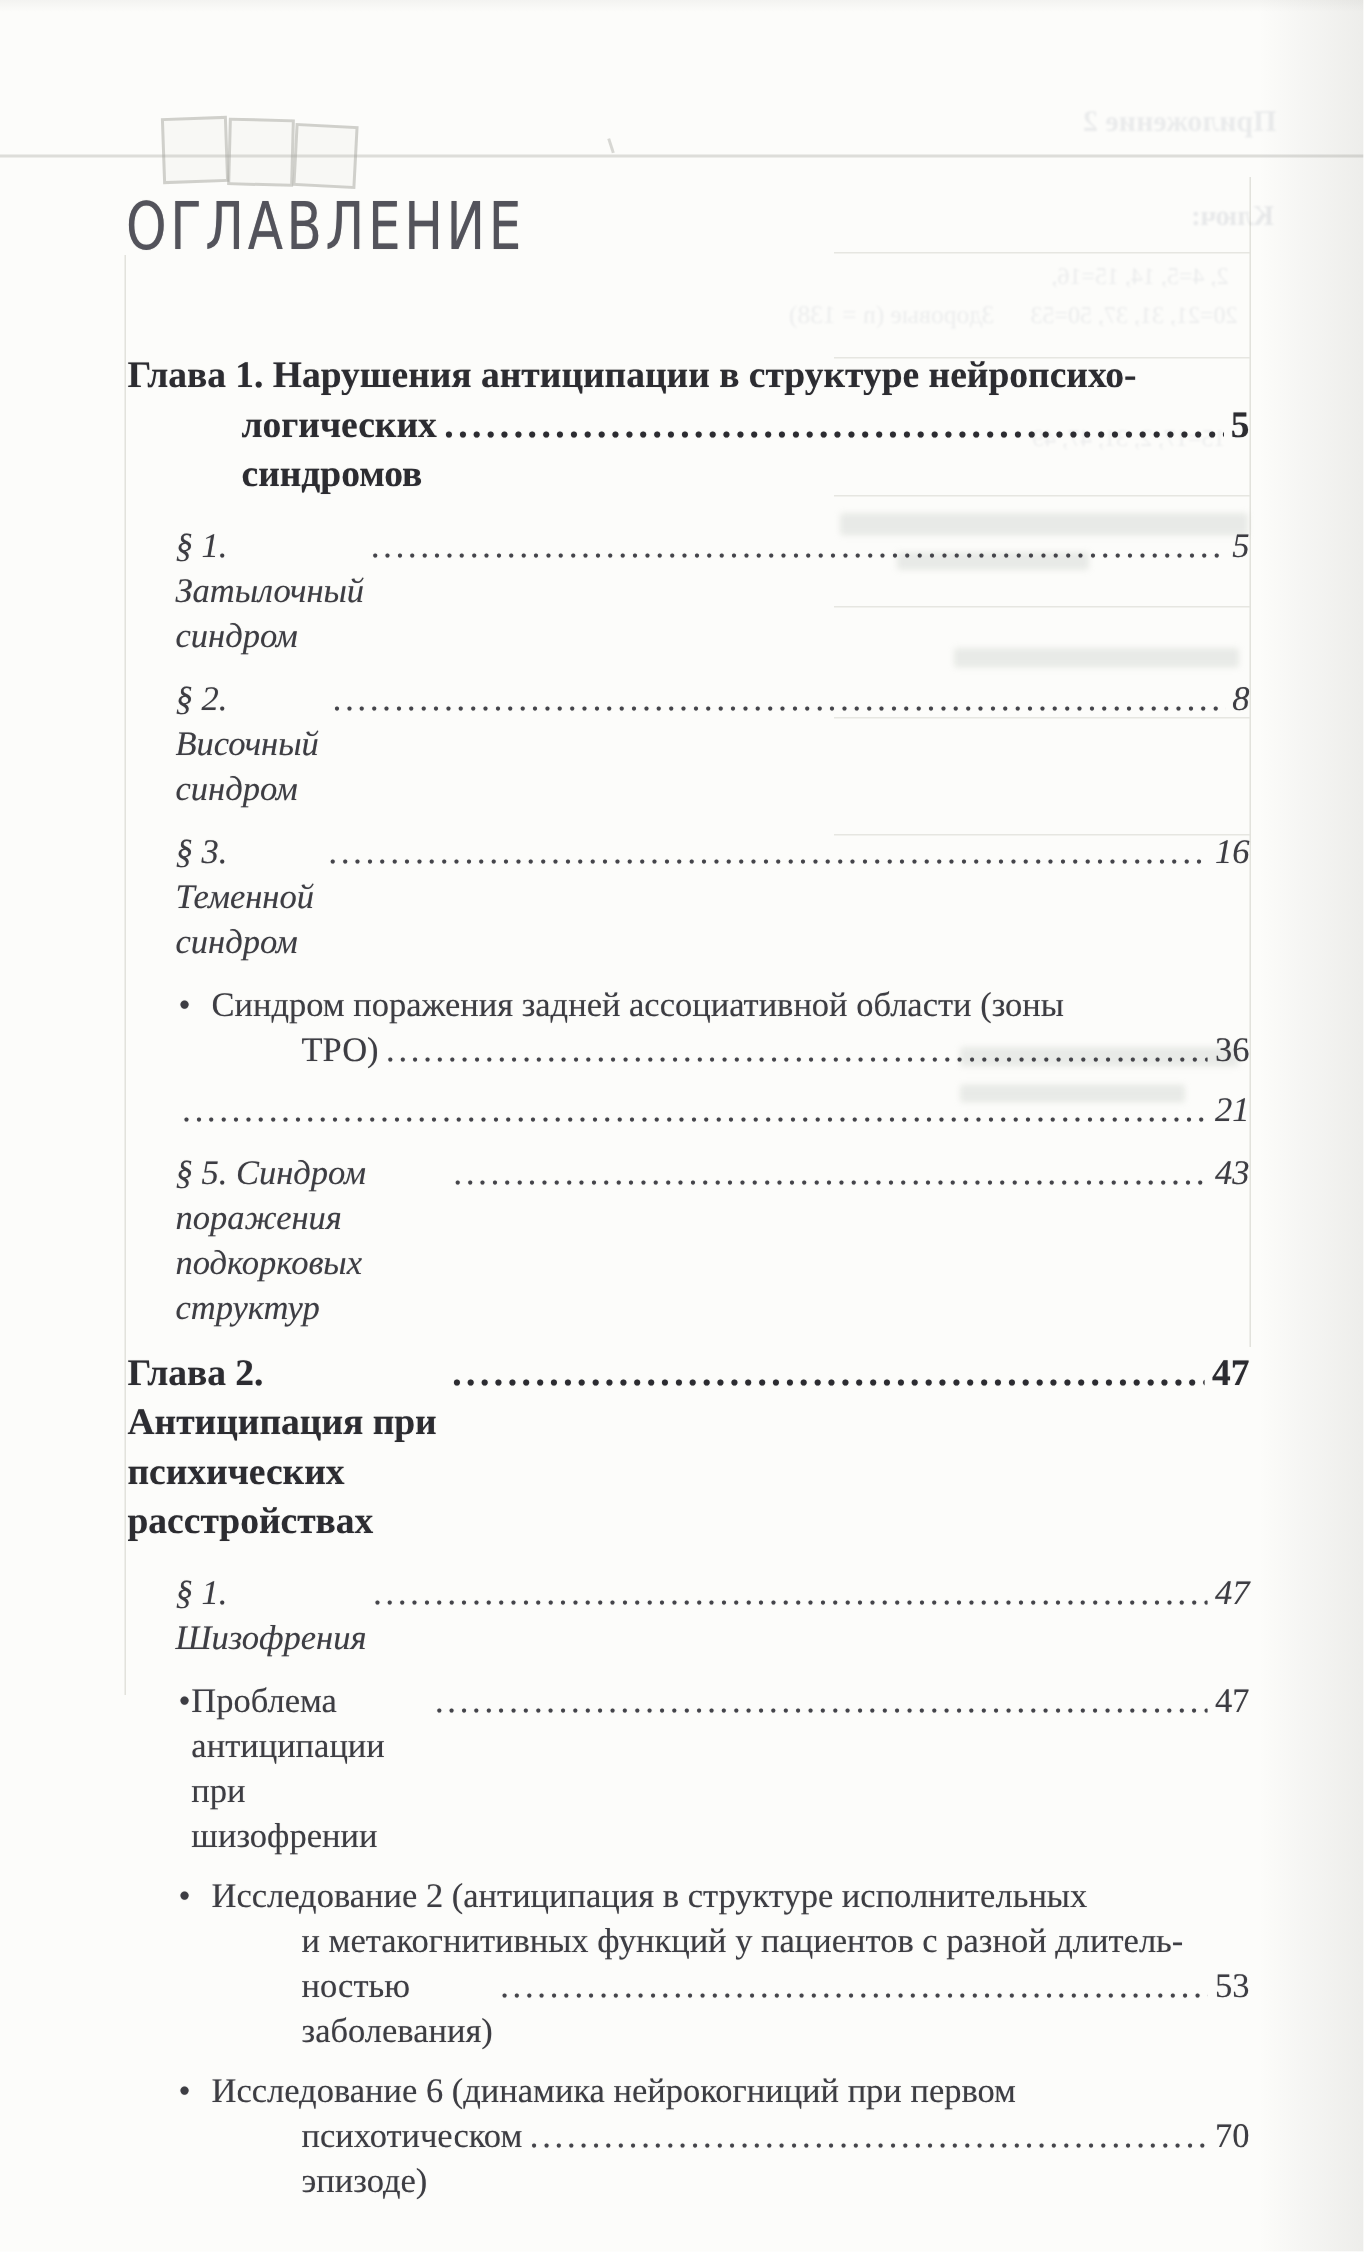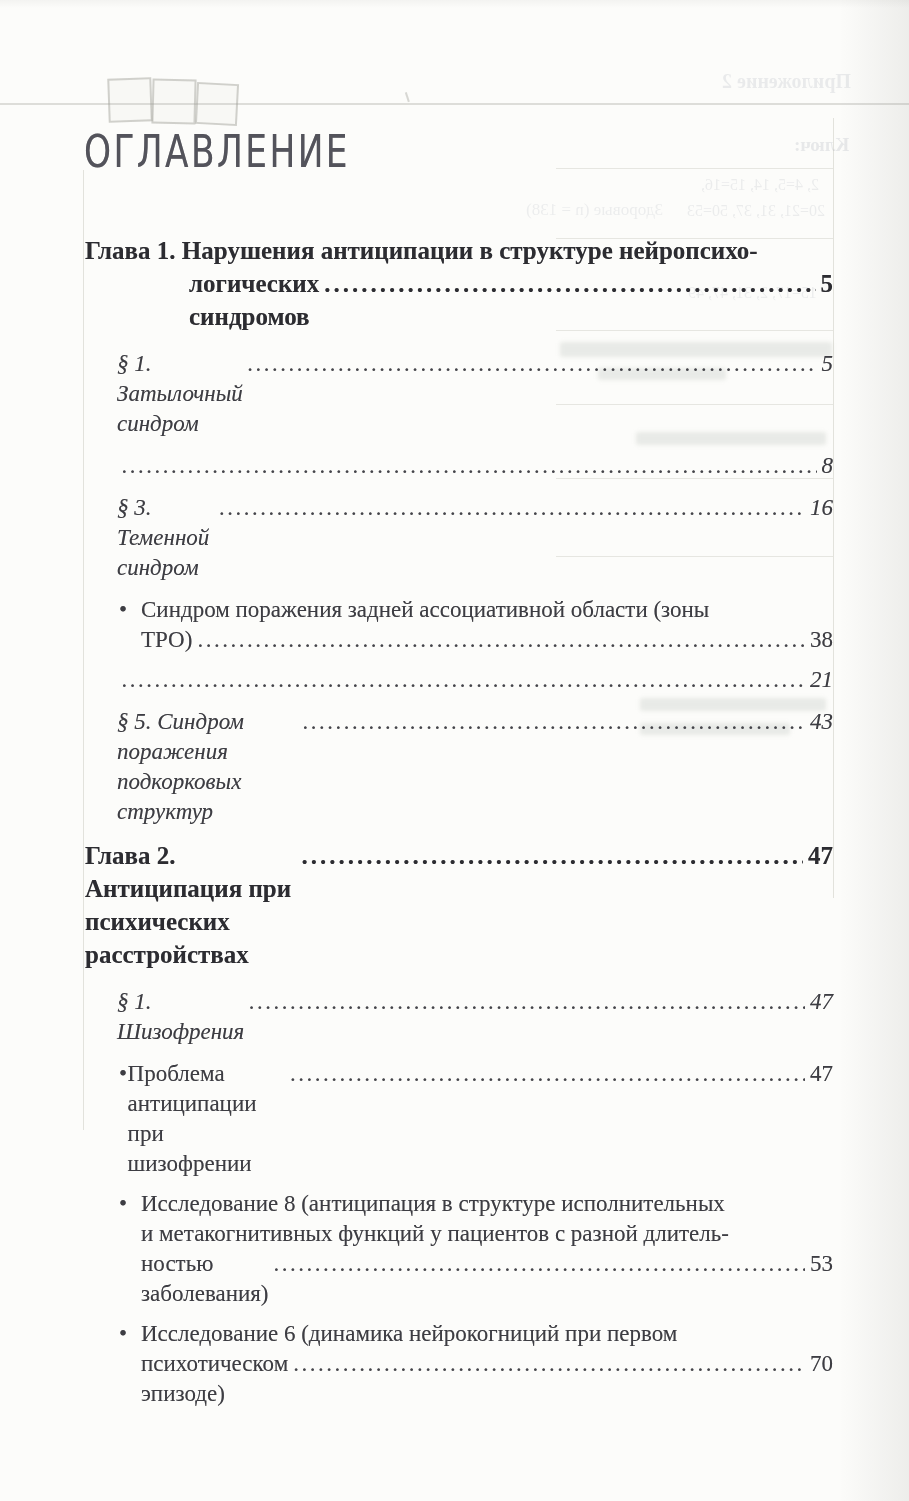--- a/index.html
+++ b/index.html
@@ -81,23 +81,23 @@
     font-weight:bold;
     font-size:25px;
     color:#2c2c31;
     margin:10px 0 16px 0;
   }
   .entry .line{line-height:30px;}
   .entry.chapter .line{line-height:33px;}
   .entry .line.last{display:flex;align-items:baseline;}
   
   .entry.section > .line.first{padding-left:32px;font-style:italic;}
-  .entry.chapter > .line.cont{padding-left:104px;}
+  .entry.chapter > .line.cont{padding-left:76px;}
   .entry.bullet  > .line.first{padding-left:34px;}
-  .entry.bullet  > .line.cont{padding-left:56px;}
+  .entry.bullet  > .line.cont{padding-left:116px;}
   .entry.bullet{margin:2px 0 10px 0;}
   .marker{display:inline-block;width:22px;}
   .leader{
     flex:1 1 auto;
     overflow:hidden;
     white-space:nowrap;
     letter-spacing:2.5px;
     margin:0 3px 0 5px;
     color:#44444a;
   }
@@ -157,37 +157,38 @@
       </div>
       <div class="entry section">
         <div class="line first last">
           <span>§ 1. Затылочный синдром</span>
           <span class="leader">................................................................................................................................................................</span>
           <span class="pagenum">5</span>
         </div>
       </div>
       <div class="entry section">
         <div class="line first last">
+          <span>§ 2. Височный синдром</span>
           <span class="leader">................................................................................................................................................................</span>
           <span class="pagenum">8</span>
         </div>
       </div>
       <div class="entry section">
         <div class="line first last">
           <span>§ 3. Теменной синдром</span>
           <span class="leader">................................................................................................................................................................</span>
           <span class="pagenum">16</span>
         </div>
       </div>
       <div class="entry bullet">
         <div class="line first"><span class="marker">•</span><span>Синдром поражения задней ассоциативной области (зоны</span></div>
         <div class="line cont last">
           <span>ТРО)</span>
           <span class="leader">................................................................................................................................................................</span>
-          <span class="pagenum">38</span>
+          <span class="pagenum">36</span>
         </div>
       </div>
       <div class="entry section">
         <div class="line first last">
           <span class="leader">................................................................................................................................................................</span>
           <span class="pagenum">21</span>
         </div>
       </div>
       <div class="entry section">
         <div class="line first last">
@@ -212,21 +213,21 @@
       </div>
       <div class="entry bullet">
         <div class="line first last">
           <span class="marker">•</span>
           <span>Проблема антиципации при шизофрении</span>
           <span class="leader">................................................................................................................................................................</span>
           <span class="pagenum">47</span>
         </div>
       </div>
       <div class="entry bullet">
-        <div class="line first"><span class="marker">•</span><span>Исследование 8 (антиципация в структуре исполнительных</span></div>
+        <div class="line first"><span class="marker">•</span><span>Исследование 2 (антиципация в структуре исполнительных</span></div>
         <div class="line cont"><span>и метакогнитивных функций у пациентов с разной длитель-</span></div>
         <div class="line cont last">
           <span>ностью заболевания)</span>
           <span class="leader">................................................................................................................................................................</span>
           <span class="pagenum">53</span>
         </div>
       </div>
       <div class="entry bullet">
         <div class="line first"><span class="marker">•</span><span>Исследование 6 (динамика нейрокогниций при первом</span></div>
         <div class="line cont last">

